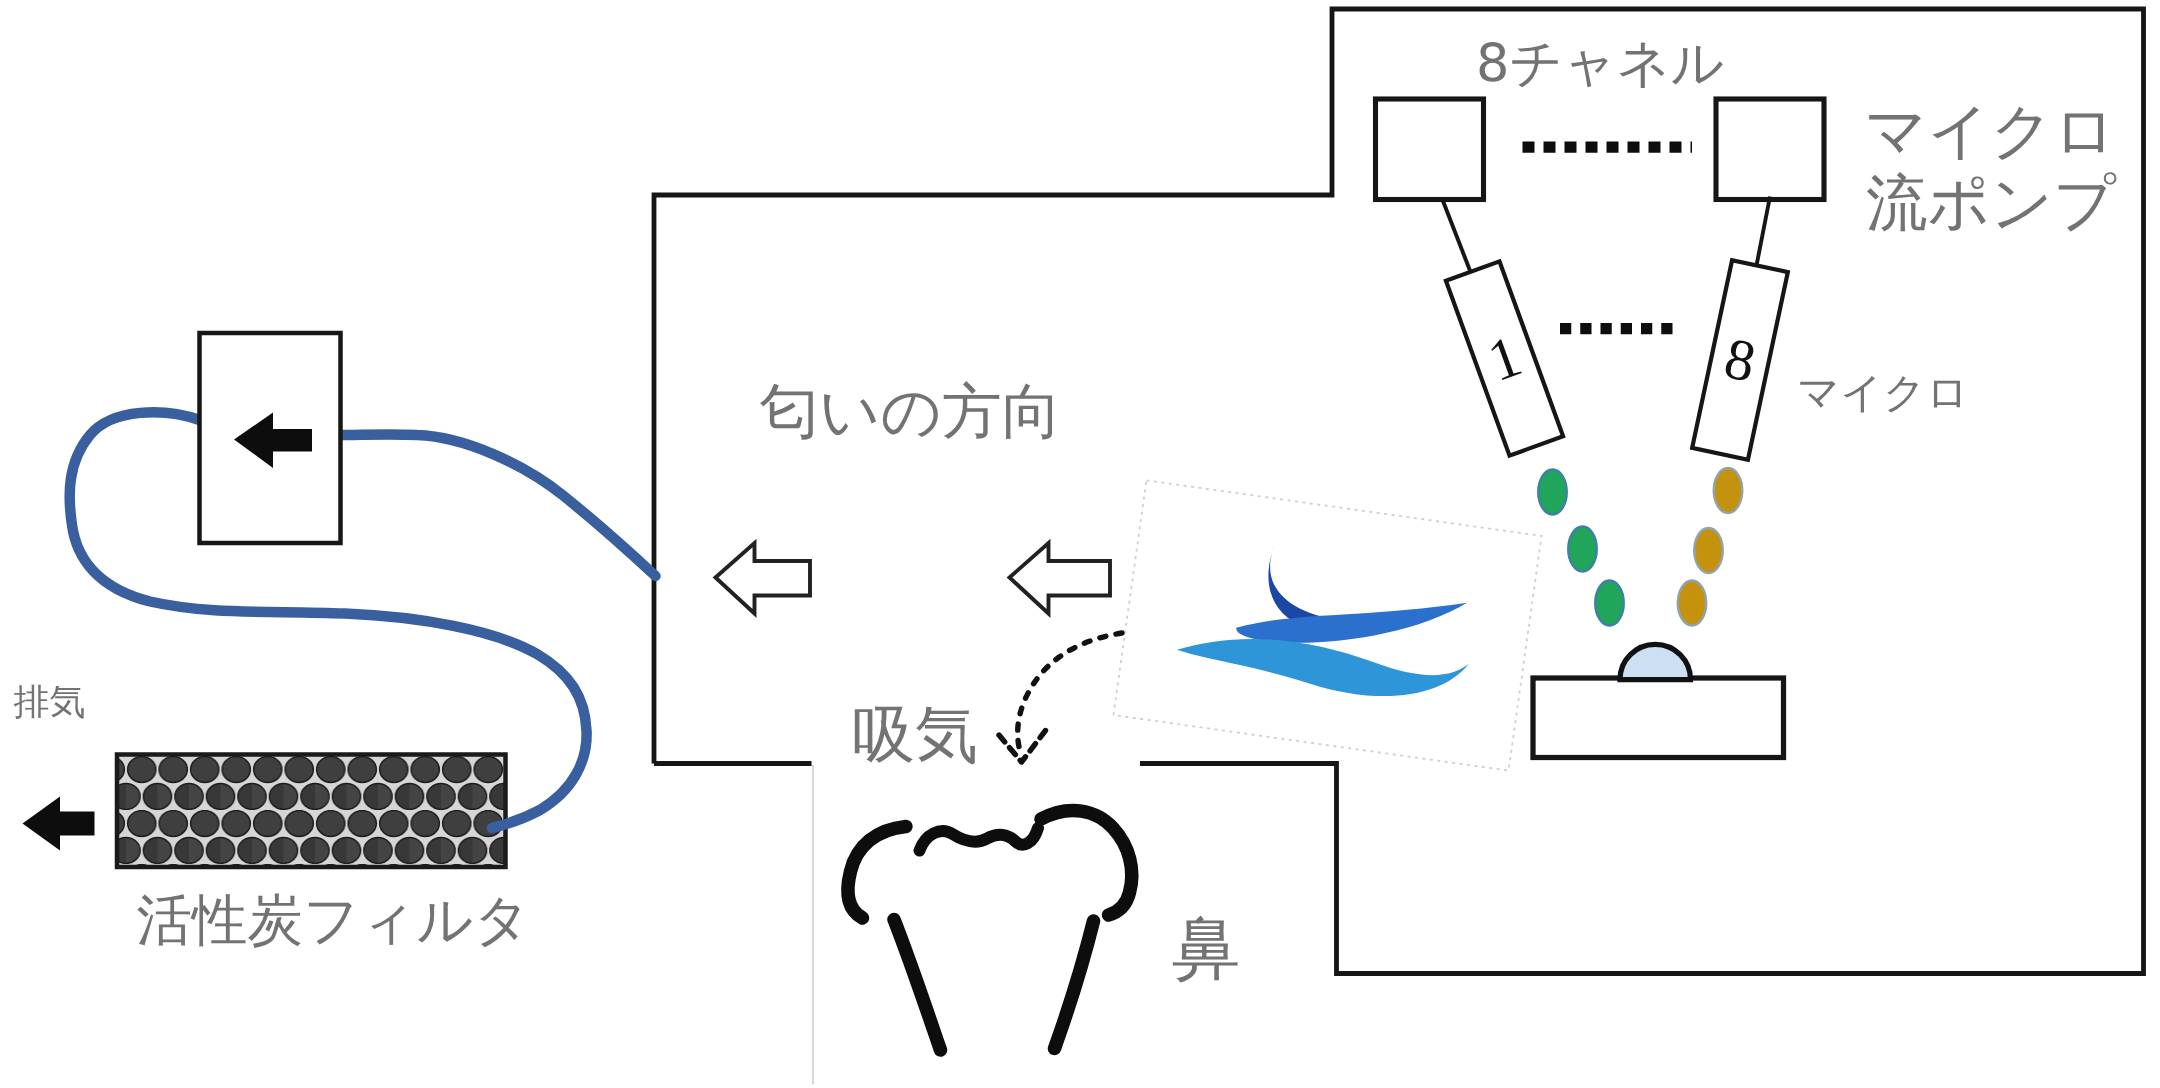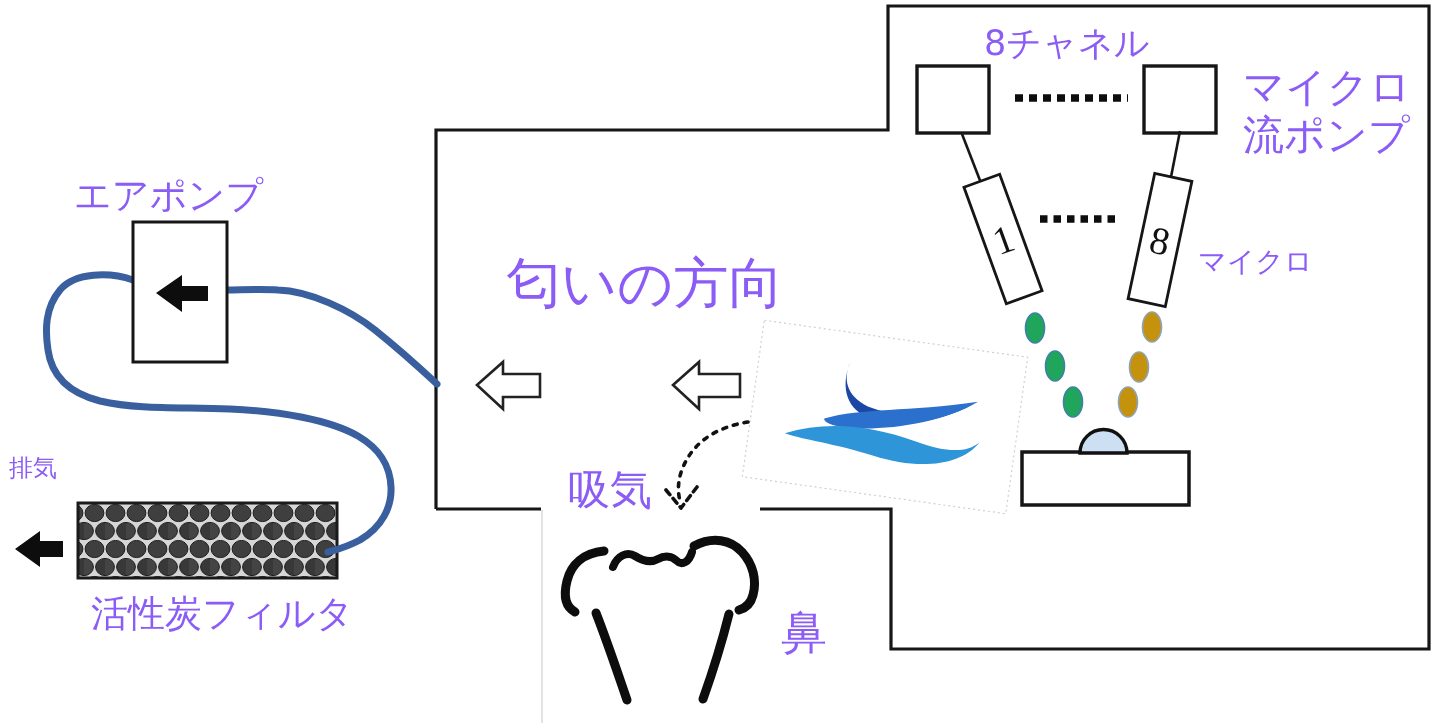--- a/index.html
+++ b/index.html
@@ -1,25 +1,25 @@
 <!DOCTYPE html>
 <html><head>
 <meta charset="utf-8">
 <style>
   html,body{margin:0;padding:0;background:#ffffff;}
   #stage{
     position:relative;width:1440px;height:725px;background:#ffffff;overflow:hidden;
     font-family:"DejaVu Sans","Liberation Sans",sans-serif;color:#121212;
   }
   #shapes{position:absolute;left:0;top:0;width:1440px;height:725px;}
-  .lbl{position:absolute;white-space:nowrap;line-height:1.08;color:#8b5cf6;}
+  .lbl{position:absolute;white-space:nowrap;line-height:1.08;color:#737373;text-align:right;}
   .lbl-air-pump{left:74px;top:176px;font-size:37px;}
   .lbl-exhaust{left:9px;top:456px;font-size:24px;}
   .lbl-filter{left:91px;top:594px;font-size:37px;}
-  .lbl-odor{left:506px;top:254px;font-size:55px;}
+  .lbl-odor{left:506px;top:254px;font-size:40px;}
   .lbl-intake{left:568px;top:467px;font-size:42px;}
   .lbl-nose{left:781px;top:608px;font-size:46px;}
   .lbl-channels{left:984px;top:25px;font-size:35px;}
   .lbl-eo-pump{left:1243px;top:63px;font-size:41px;line-height:1.18;}
   .lbl-dispenser{left:1198px;top:245px;font-size:28px;line-height:1.18;}
   .lbl-atomizer{left:946px;top:522px;font-size:52px;font-weight:500;letter-spacing:1px;}
   .disp-digit{
     position:absolute;width:40px;height:40px;display:flex;align-items:center;justify-content:center;
     font-family:"Liberation Serif","DejaVu Serif",serif;font-size:39px;color:#111;
   }
@@ -95,21 +95,20 @@
 
     <g fill="none" stroke="#0d0d0d" stroke-width="9" stroke-linecap="round">
       <path d="M604 551 C584 553 571 564 567 581 C563 597 566 607 575 612"></path>
       <path d="M596 613 C607 641 617 671 627 700"></path>
       <path d="M613 567 C617 556 627 551 635 556 C643 561 651 563 658 559 C665 555 672 556 677 561 C682 566 689 562 692 552" stroke-width="8"></path>
       <path d="M694 546 C713 536 731 540 742 552 C753 564 757 580 753 595 C751 603 746 608 739 610"></path>
       <path d="M729 614 C722 642 713 671 703 699"></path>
     </g>
   </svg>
 
-  <div class="lbl lbl-air-pump">エアポンプ</div>
   <div class="lbl lbl-exhaust">排気</div>
   <div class="lbl lbl-filter">活性炭フィルタ</div>
   <div class="lbl lbl-odor">匂いの方向</div>
   <div class="lbl lbl-intake">吸気</div>
   <div class="lbl lbl-nose">鼻</div>
   <div class="lbl lbl-channels">8チャネル</div>
   <div class="lbl lbl-eo-pump">
     <div>マイクロ</div>
     <div>流ポンプ</div>
   </div>

